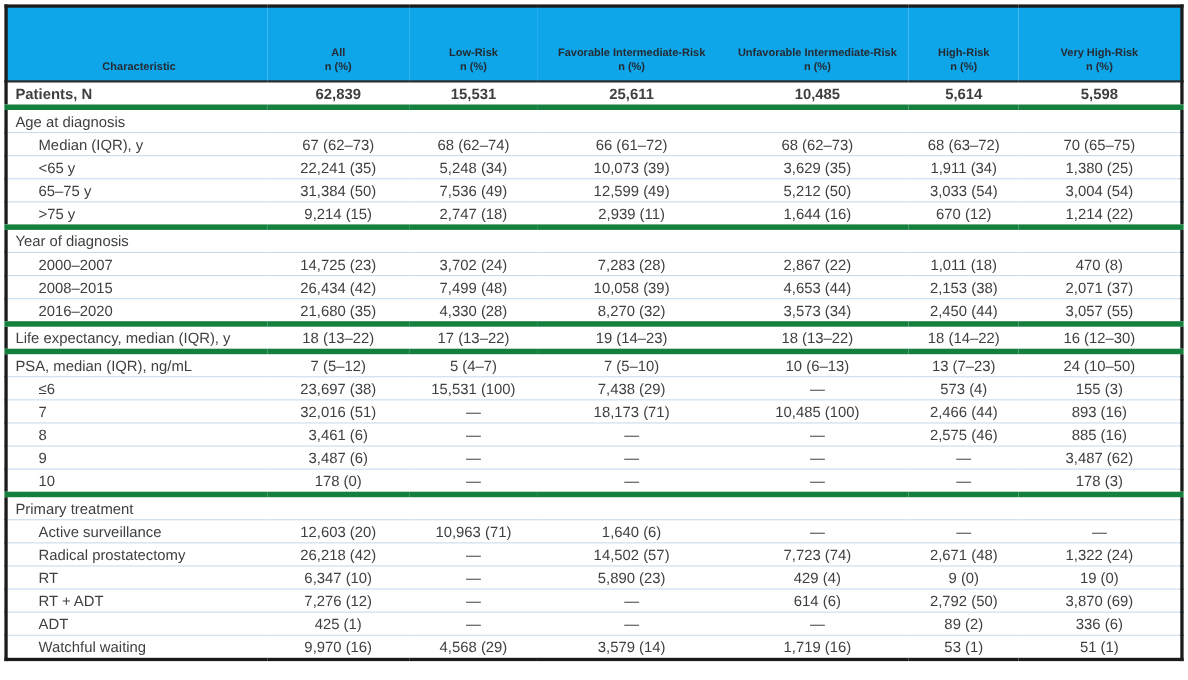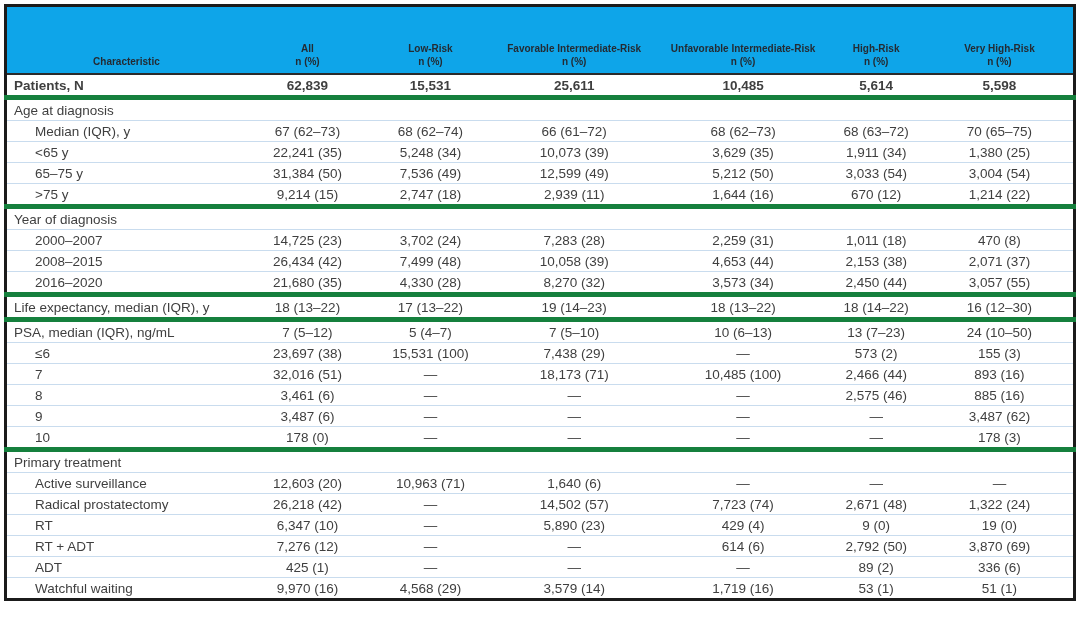--- a/index.html
+++ b/index.html
@@ -161,21 +161,21 @@
           <td class="val">1,214 (22)</td>
         </tr>
         <tr class="sep-gray">
           <td colspan="7" class="lbl">Year of diagnosis</td>
         </tr>
         <tr class="sep-blue">
           <td class="lbl indent">2000–2007</td>
           <td class="val">14,725 (23)</td>
           <td class="val">3,702 (24)</td>
           <td class="val">7,283 (28)</td>
-          <td class="val">2,259 (31)</td>
+          <td class="val">2,867 (22)</td>
           <td class="val">1,011 (18)</td>
           <td class="val">470 (8)</td>
         </tr>
         <tr class="sep-blue">
           <td class="lbl indent">2008–2015</td>
           <td class="val">26,434 (42)</td>
           <td class="val">7,499 (48)</td>
           <td class="val">10,058 (39)</td>
           <td class="val">4,653 (44)</td>
           <td class="val">2,153 (38)</td>
@@ -207,21 +207,21 @@
           <td class="val">10 (6–13)</td>
           <td class="val">13 (7–23)</td>
           <td class="val">24 (10–50)</td>
         </tr>
         <tr class="sep-blue">
           <td class="lbl indent">≤6</td>
           <td class="val">23,697 (38)</td>
           <td class="val">15,531 (100)</td>
           <td class="val">7,438 (29)</td>
           <td class="val">—</td>
-          <td class="val">573 (2)</td>
+          <td class="val">573 (4)</td>
           <td class="val">155 (3)</td>
         </tr>
         <tr class="sep-blue">
           <td class="lbl indent">7</td>
           <td class="val">32,016 (51)</td>
           <td class="val">—</td>
           <td class="val">18,173 (71)</td>
           <td class="val">10,485 (100)</td>
           <td class="val">2,466 (44)</td>
           <td class="val">893 (16)</td>

